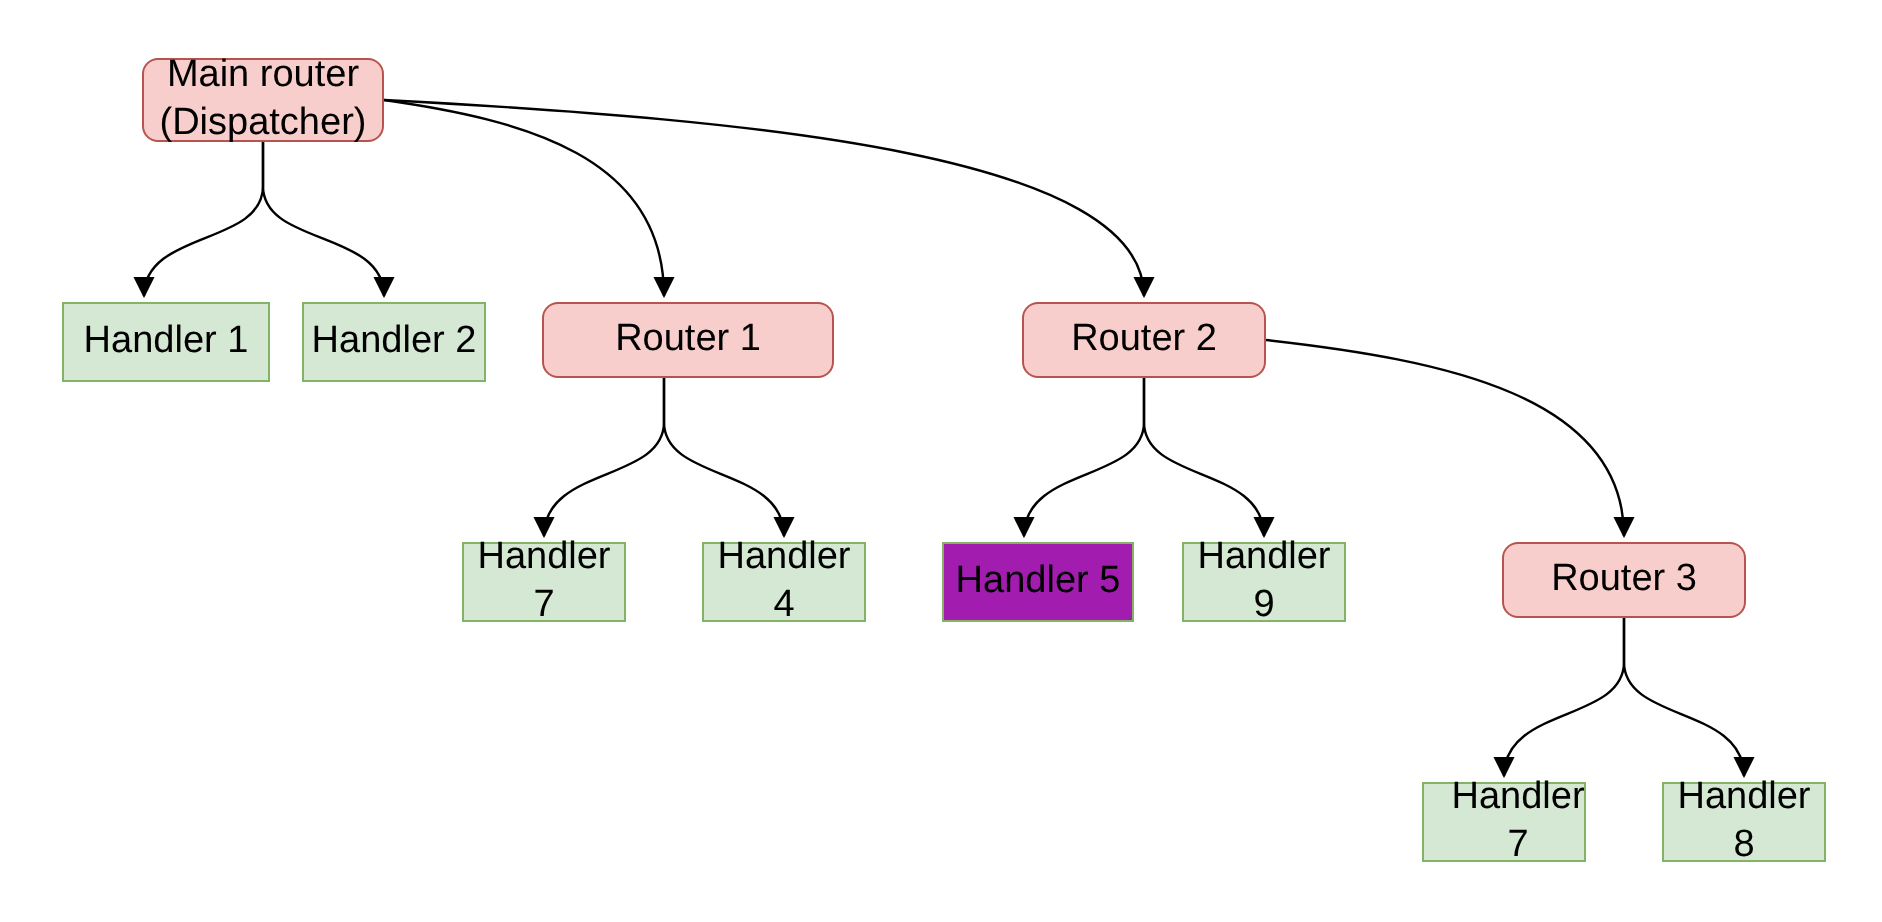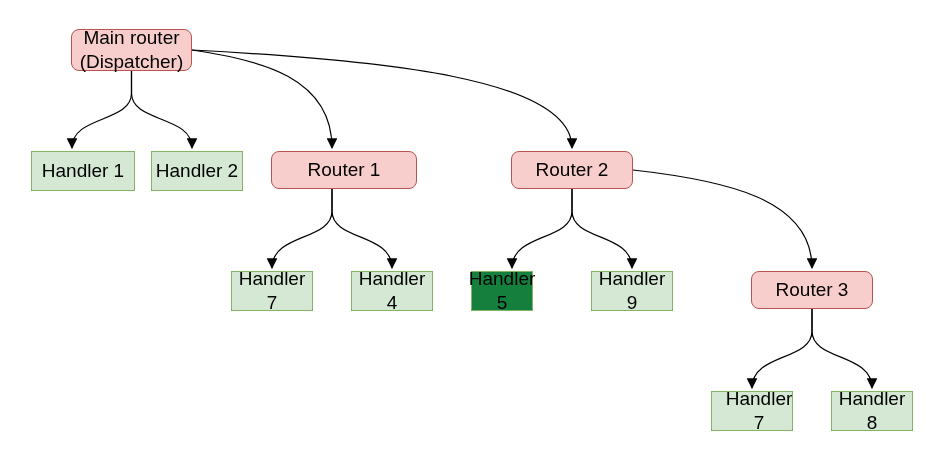--- a/index.html
+++ b/index.html
@@ -58,19 +58,19 @@
     </svg>
   <div id="node-layer">
       <div class="node router" style="left: 71px; top: 29px; width: 121px; height: 42px; background: rgb(248, 206, 204); border-color: rgb(184, 84, 80);">Main router
 (Dispatcher)</div>
       <div class="node handler" style="left: 31px; top: 151px; width: 104px; height: 40px; background: rgb(213, 232, 212); border-color: rgb(130, 179, 102);">Handler 1</div>
       <div class="node handler" style="left: 151px; top: 151px; width: 92px; height: 40px; background: rgb(213, 232, 212); border-color: rgb(130, 179, 102);">Handler 2</div>
       <div class="node router" style="left: 271px; top: 151px; width: 146px; height: 38px; background: rgb(248, 206, 204); border-color: rgb(184, 84, 80);">Router 1</div>
       <div class="node router" style="left: 511px; top: 151px; width: 122px; height: 38px; background: rgb(248, 206, 204); border-color: rgb(184, 84, 80);">Router 2</div>
       <div class="node handler" style="left: 231px; top: 271px; width: 82px; height: 40px; background: rgb(213, 232, 212); border-color: rgb(130, 179, 102);">Handler 7</div>
       <div class="node handler" style="left: 351px; top: 271px; width: 82px; height: 40px; background: rgb(213, 232, 212); border-color: rgb(130, 179, 102);">Handler 4</div>
-      <div class="node handler" style="left: 471px; top: 271px; width: 62px; height: 40px; background: #15803d; border-color: rgb(130, 179, 102);">Handler 5</div>
+      <div class="node handler" style="left: 471px; top: 271px; width: 96px; height: 40px; background: #a21caf; border-color: rgb(130, 179, 102);">Handler 5</div>
       <div class="node handler" style="left: 591px; top: 271px; width: 82px; height: 40px; background: rgb(213, 232, 212); border-color: rgb(130, 179, 102);">Handler 9</div>
       <div class="node router" style="left: 751px; top: 271px; width: 122px; height: 38px; background: rgb(248, 206, 204); border-color: rgb(184, 84, 80);">Router 3</div>
       <div class="node handler" style="left: 711px; top: 391px; width: 82px; height: 40px; background: rgb(213, 232, 212); border-color: rgb(130, 179, 102); padding-left: 14px;">Handler 7</div>
       <div class="node handler" style="left: 831px; top: 391px; width: 82px; height: 40px; background: rgb(213, 232, 212); border-color: rgb(130, 179, 102);">Handler 8</div>
     </div>
 </div>
 
 </body></html>

